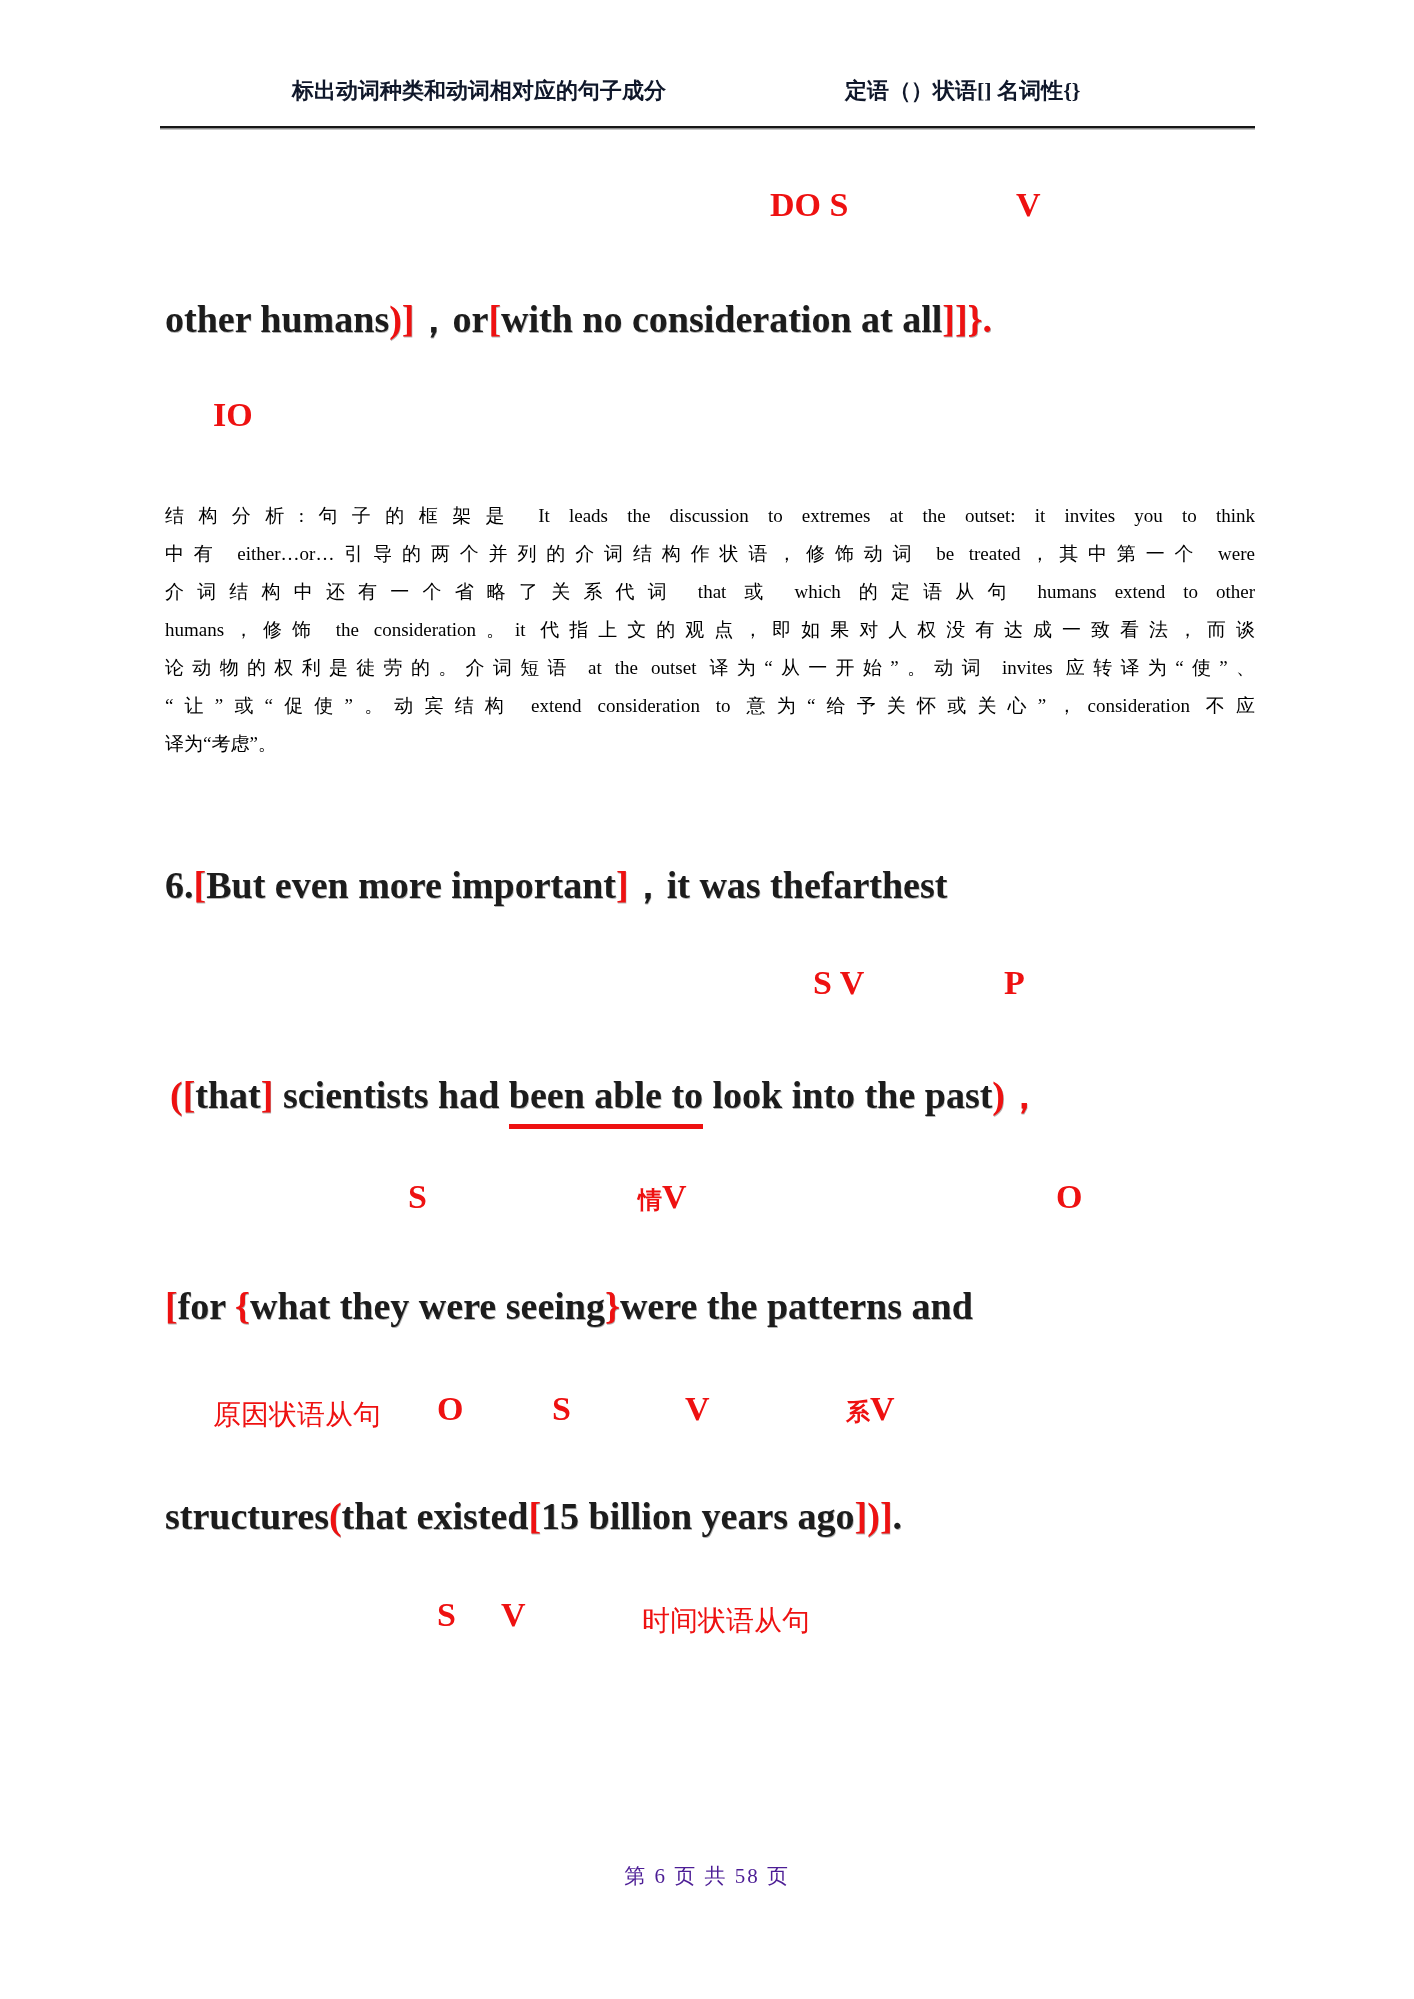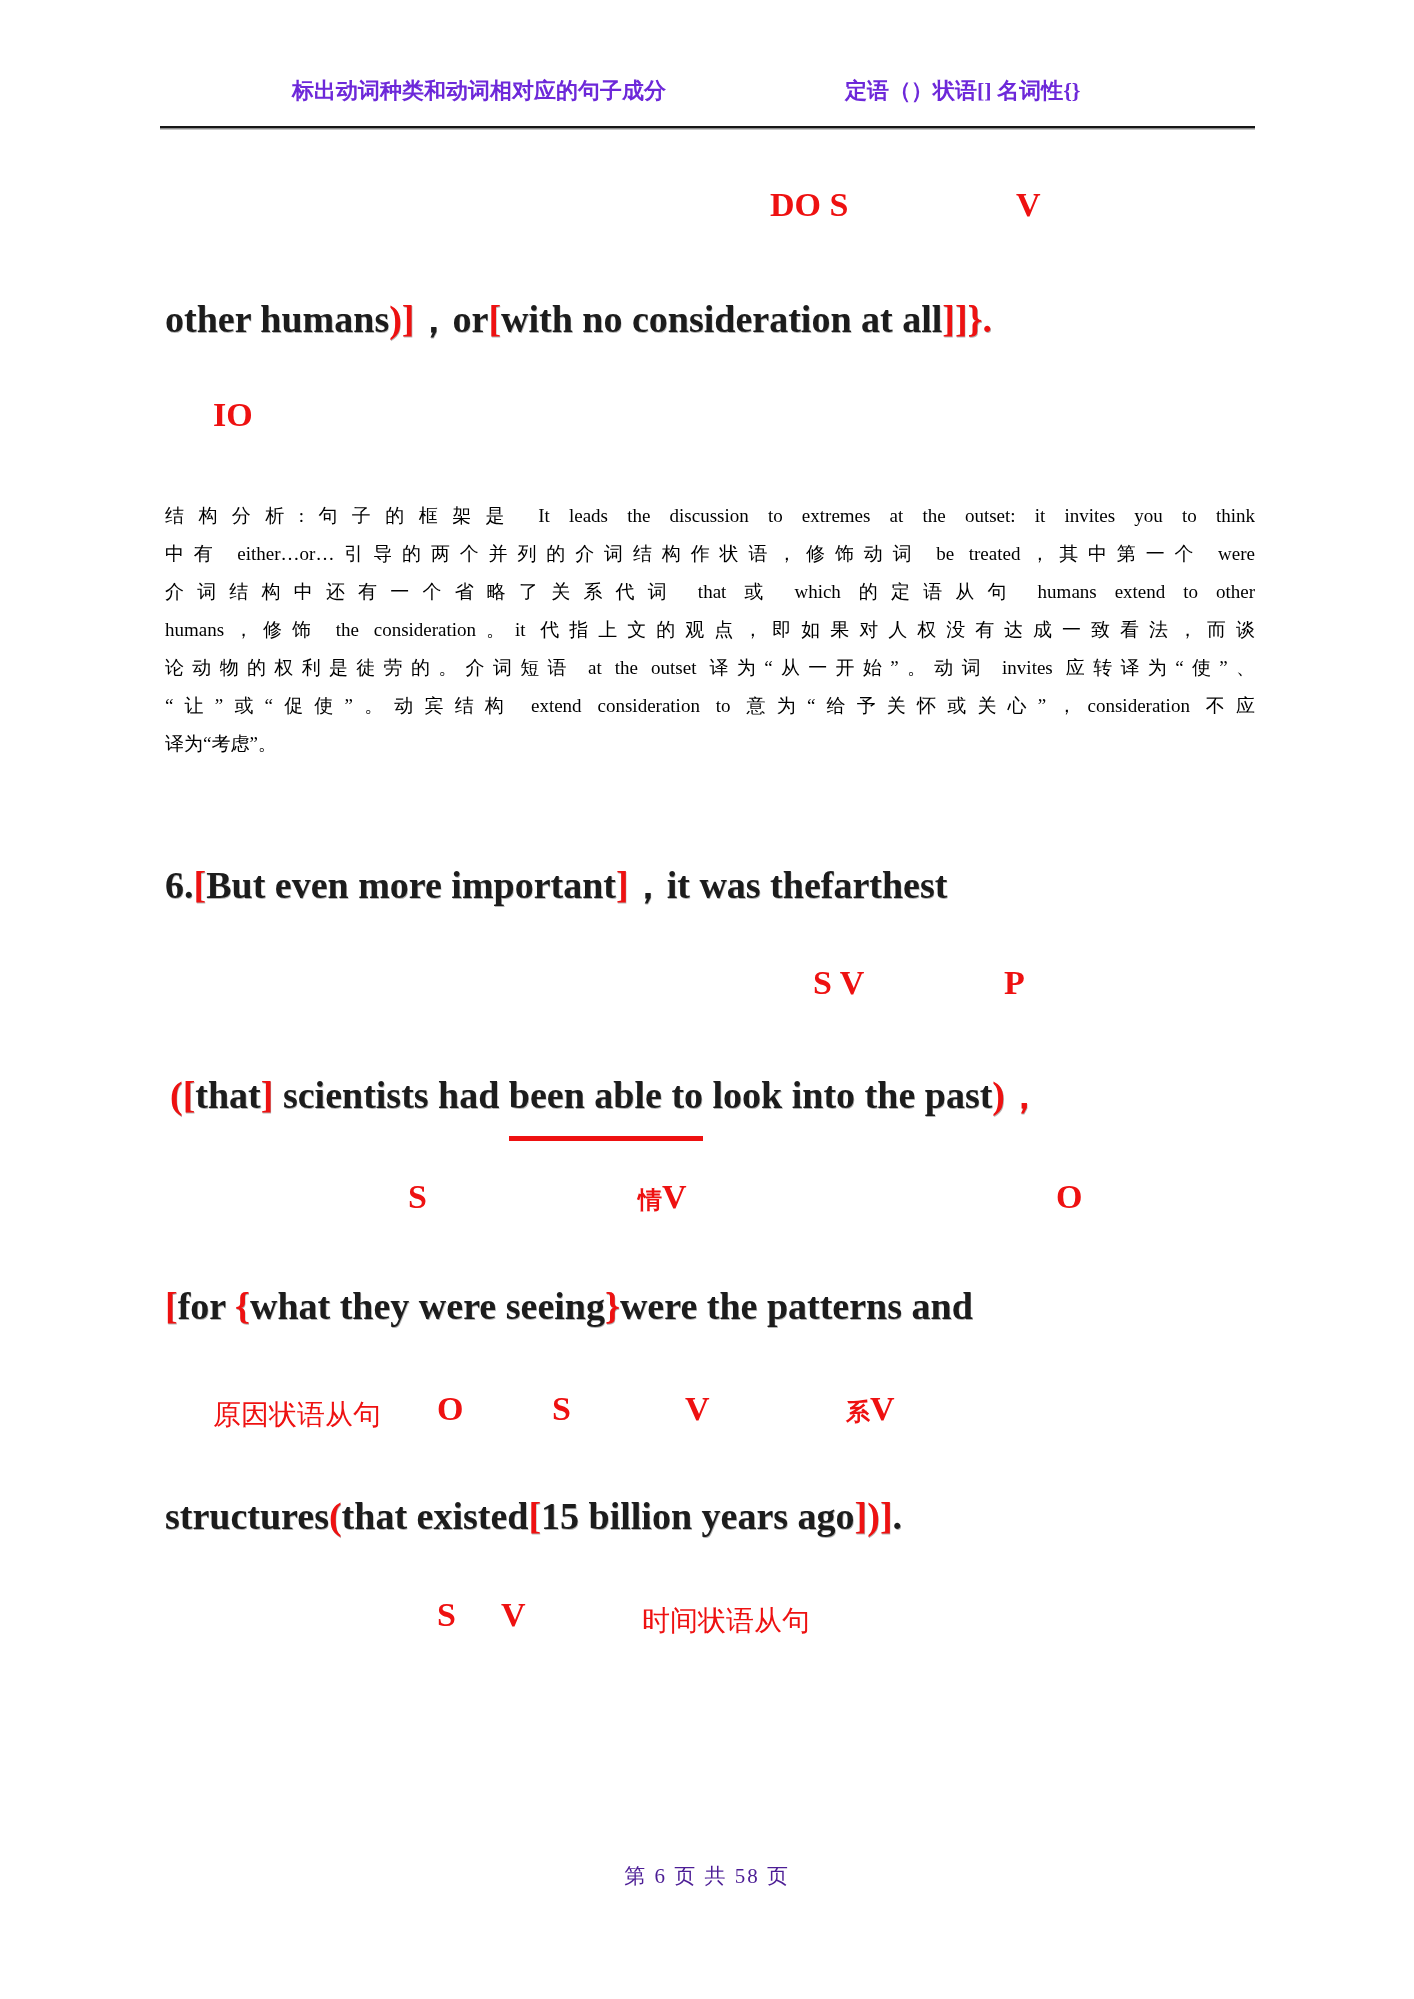--- a/index.html
+++ b/index.html
@@ -11,21 +11,21 @@
     height: 1999px;
     margin: 0 auto;
     background: #ffffff;
     font-family: "Liberation Serif", "DejaVu Serif", serif;
     overflow: hidden;
   }
   .abs { position: absolute; }
   .hdr {
     font-size: 22px;
     font-weight: bold;
-    color: #6d28d9;
+    color: #0f172a;
     white-space: nowrap;
   }
   .hdr-rule {
     left: 160px; top: 126px;
     width: 1095px; height: 0;
     border-top: 2px solid #161616;
     box-shadow: 0 1.5px 0 rgba(0,0,0,0.45);
   }
   .big {
     font-size: 38px;
@@ -38,21 +38,21 @@
   .ann {
     font-size: 34px;
     color: var(--red);
     white-space: pre;
     font-weight: bold;
   }
   .ann .cjk-sm { font-size: 24px; }
   .ann-cjk { font-size: 28px; color: var(--red); white-space: pre; }
   .ured {
     border-bottom: 5px solid var(--red);
-    padding-bottom: 20px;
+    padding-bottom: 8px;
   }
   .para { color: #000; }
   .pline {
     width: 1090px;
     font-size: 19px;
     color: #000;
     text-align: justify;
     text-align-last: justify;
     white-space: normal;
   }

